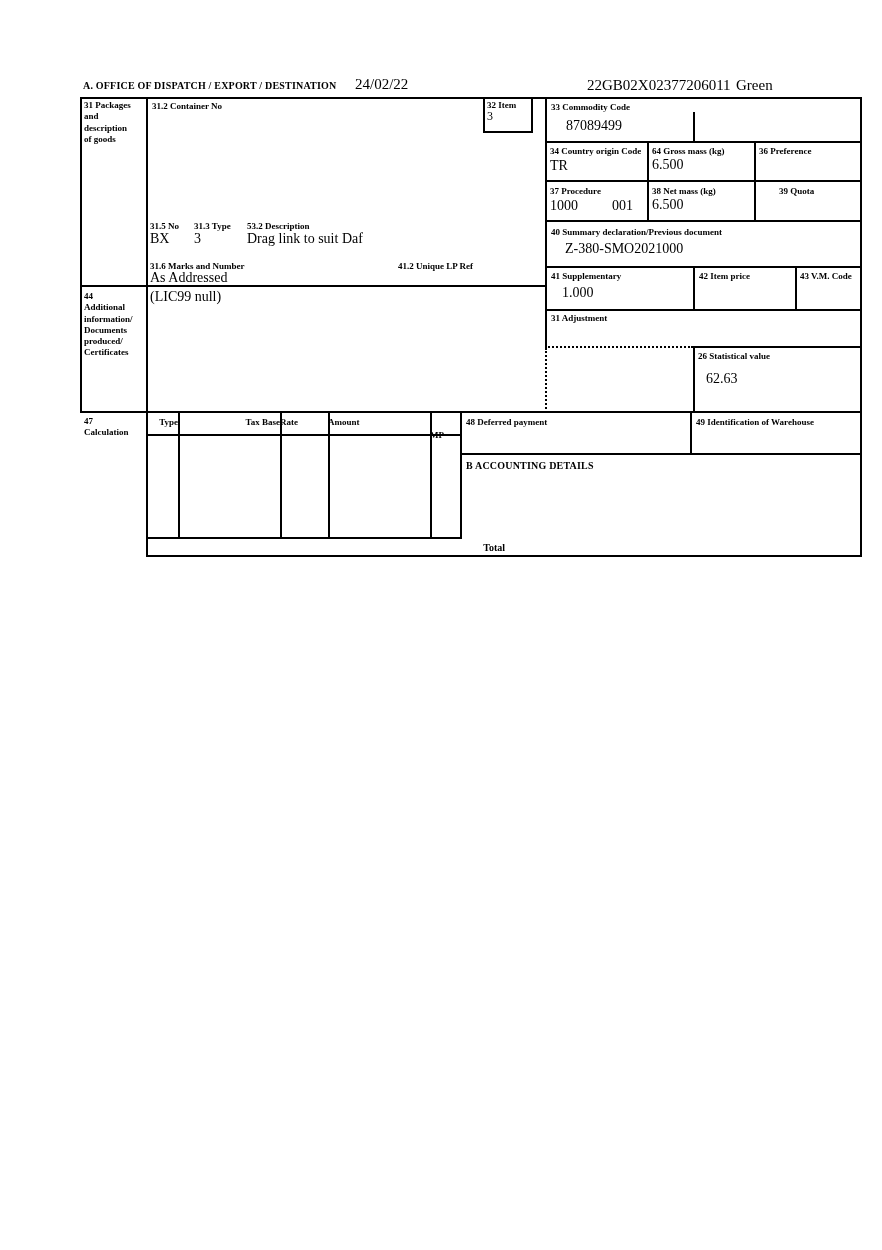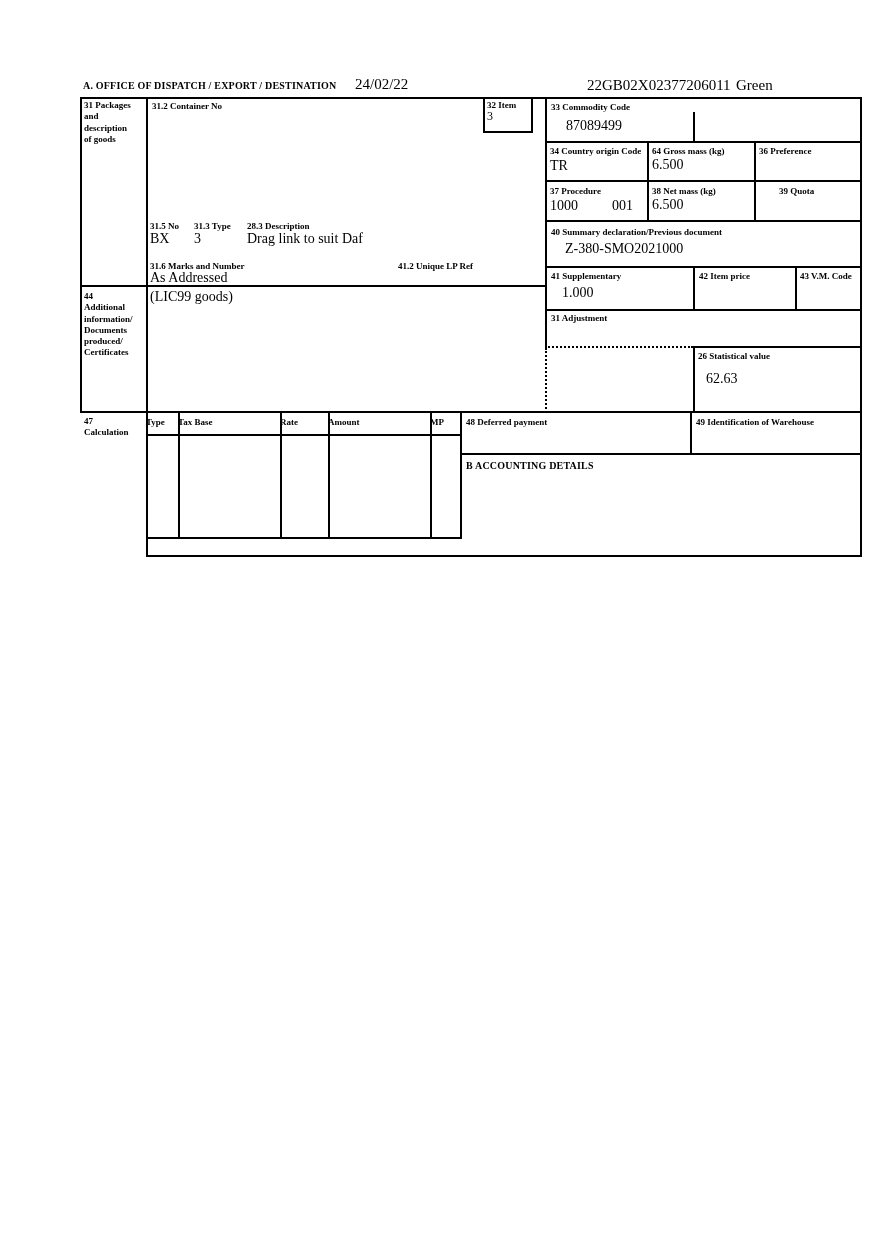--- a/index.html
+++ b/index.html
@@ -26,21 +26,21 @@
   }
   .lbl-md { font-size:10px; letter-spacing:0.2px; }
   .val {
     position:absolute;
     font-size:14px;
     line-height:1.1;
     color:#000;
   }
   .val-sm { font-size:12px; }
   .prewrap { white-space:pre-line; }
-  .tc { text-align:left; }
+  .tc { text-align:right; }
   .tr { text-align:left; }
 </style>
 </head>
 <body>
 
 <div class="page">
 
   <div class="lbl lbl-md" style="left:83px; top:80px;">A.  OFFICE OF DISPATCH / EXPORT / DESTINATION</div>
   <div class="val" style="left:355px; top:76px; font-size:15px;">24/02/22</div>
   <div class="val" style="left:587px; top:77px; font-size:15px;">22GB02X02377206011</div>
@@ -63,36 +63,36 @@
   <div class="lbl" style="left:152px; top:101px;">31.2 Container No</div>
 
   <div class="line vl" style="left:483px; top:97px; height:36px;"></div>
   <div class="line vl" style="left:531px; top:97px; height:36px;"></div>
   <div class="line hl" style="left:483px; top:131px; width:50px;"></div>
   <div class="lbl" style="left:487px; top:100px;">32 Item</div>
   <div class="val val-sm" style="left:487px; top:110px;">3</div>
 
   <div class="lbl" style="left:150px; top:221px;">31.5 No</div>
   <div class="lbl" style="left:194px; top:221px;">31.3 Type</div>
-  <div class="lbl" style="left:247px; top:221px;">28.3 Description</div>
+  <div class="lbl" style="left:247px; top:221px;">53.2 Description</div>
   <div class="val" style="left:150px; top:231px;">BX</div>
   <div class="val" style="left:194px; top:231px;">3</div>
   <div class="val" style="left:247px; top:231px;">Drag link to suit Daf</div>
 
   <div class="lbl" style="left:150px; top:261px;">31.6 Marks and Number</div>
   <div class="lbl" style="left:398px; top:261px;">41.2 Unique LP Ref</div>
   <div class="val" style="left:150px; top:270px;">As Addressed</div>
 
   <div class="lbl prewrap" style="left:84px; top:291px; width:62px;">44
 Additional
 information/
 Documents
 produced/
 Certificates</div>
-  <div class="val" style="left:150px; top:289px;">(LIC99 goods)</div>
+  <div class="val" style="left:150px; top:289px;">(LIC99 null)</div>
 
   <div class="lbl" style="left:551px; top:102px;">33 Commodity Code</div>
   <div class="val" style="left:566px; top:118px;">87089499</div>
   <div class="line vl" style="left:693px; top:112px; height:31px;"></div>
   <div class="line hl" style="left:545px; top:141px; width:317px;"></div>
 
   <div class="lbl" style="left:550px; top:146px;">34 Country origin Code</div>
   <div class="val" style="left:550px; top:158px;">TR</div>
   <div class="lbl" style="left:652px; top:146px;">64 Gross mass (kg)</div>
   <div class="val" style="left:652px; top:157px;">6.500</div>
@@ -137,23 +137,24 @@
   <div class="line vl" style="left:328px; top:411px; height:128px;"></div>
   <div class="line vl" style="left:430px; top:411px; height:128px;"></div>
   <div class="line vl" style="left:460px; top:411px; height:128px;"></div>
   <div class="line hl" style="left:146px; top:434px; width:316px;"></div>
   <div class="line hl" style="left:146px; top:537px; width:316px;"></div>
 
   <div class="lbl tc" style="left:146px; top:417px; width:32px;">Type</div>
   <div class="lbl tc" style="left:178px; top:417px; width:102px;">Tax Base</div>
   <div class="lbl tr" style="left:280px; top:417px; width:45px;">Rate</div>
   <div class="lbl tr" style="left:328px; top:417px; width:90px;">Amount</div>
-  <div class="lbl tc" style="left:430px; top:417px; width:14px;">MP</div>
+  <div class="lbl tc" style="left:430px; top:430px; width:14px;">MP</div>
 
   <div class="line hl" style="left:146px; top:555px; width:716px;"></div>
+  <div class="lbl tc" style="left:148px; top:542px; width:357px; font-size:10px;">Total</div>
 
   <div class="line vl" style="left:690px; top:411px; height:44px;"></div>
   <div class="line hl" style="left:460px; top:453px; width:402px;"></div>
   <div class="lbl" style="left:466px; top:417px;">48 Deferred payment</div>
   <div class="lbl" style="left:696px; top:417px;">49 Identification of Warehouse</div>
   <div class="lbl lbl-md" style="left:466px; top:460px;">B ACCOUNTING DETAILS</div>
 
 </div>
 
 </body></html>

